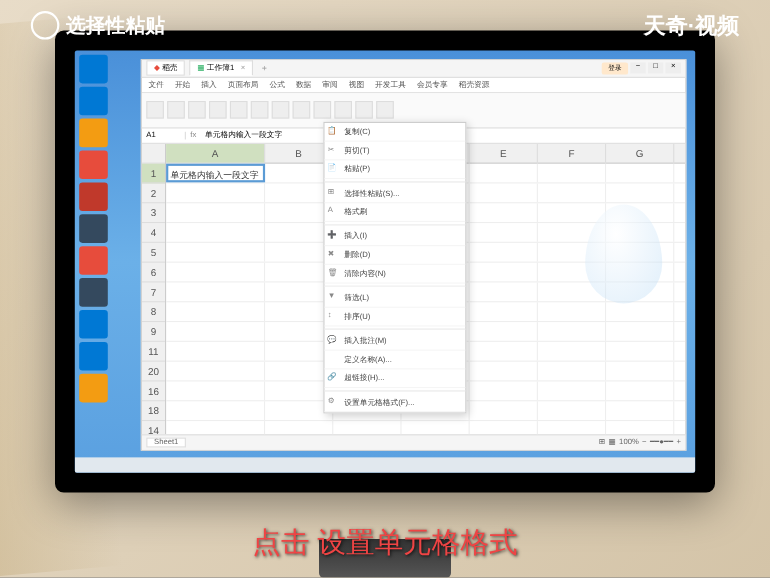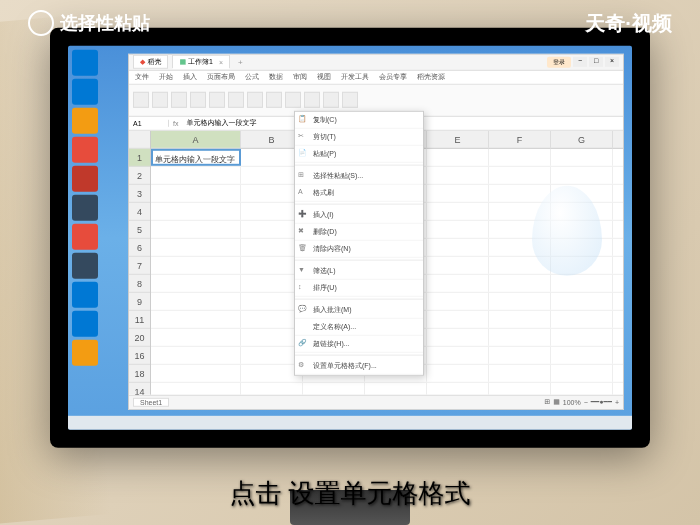--- a/index.html
+++ b/index.html
@@ -41,21 +41,21 @@
 .cell{width:62px;border-right:1px solid #eee;font-size:8px;padding:0 2px;line-height:18px}
 .cell.a1{width:90px;border:2px solid #5b9bd5;background:#fff;color:#333;overflow:visible;white-space:nowrap}
 .context-menu{position:absolute;left:165px;top:56px;width:130px;background:#fff;border:1px solid #ccc;box-shadow:2px 2px 8px rgba(0,0,0,0.2);z-index:50;font-size:7px}
 .cm-item{padding:3px 6px 3px 18px;border-bottom:1px solid #f5f5f5;color:#444;position:relative}
 .cm-item.sep{height:1px;padding:0;background:#ddd;margin:2px 0}
 .cm-icon{position:absolute;left:3px;top:3px;width:10px;height:10px;color:#888;font-size:7px}
 .status-bar{height:14px;background:#f5f5f5;border-top:1px solid #ddd;display:flex;align-items:center;padding:0 4px;font-size:7px;color:#666}
 .sheet-tab{background:#fff;border:1px solid #ddd;padding:0 6px;margin-right:auto}
 .zoom{margin-left:auto;display:flex;gap:3px;align-items:center}
 .taskbar{position:absolute;bottom:0;left:0;right:0;height:14px;background:rgba(240,240,240,0.9)}
-.subtitle{position:absolute;bottom:14px;left:50%;transform:translateX(-50%);color:#000000;font-size:26px;font-weight:500;text-shadow:1px 1px 3px rgba(0,0,0,0.8);z-index:100;white-space:nowrap}
+.subtitle{position:absolute;bottom:14px;left:50%;transform:translateX(-50%);color:#ef4444;font-size:26px;font-weight:500;text-shadow:1px 1px 3px rgba(0,0,0,0.8);z-index:100;white-space:nowrap}
 .monitor-stand{position:absolute;left:50%;bottom:0;transform:translateX(-50%);width:120px;height:35px;background:linear-gradient(180deg,#333,#555);z-index:1;border-radius:0 0 4px 4px}
 </style>
 </head>
 <body>
 
 <div class="wheat"></div>
 <div class="watermark-tl">
     <span>选择性粘贴</span>
   </div>
 <div class="watermark-tr">天奇·视频</div>

